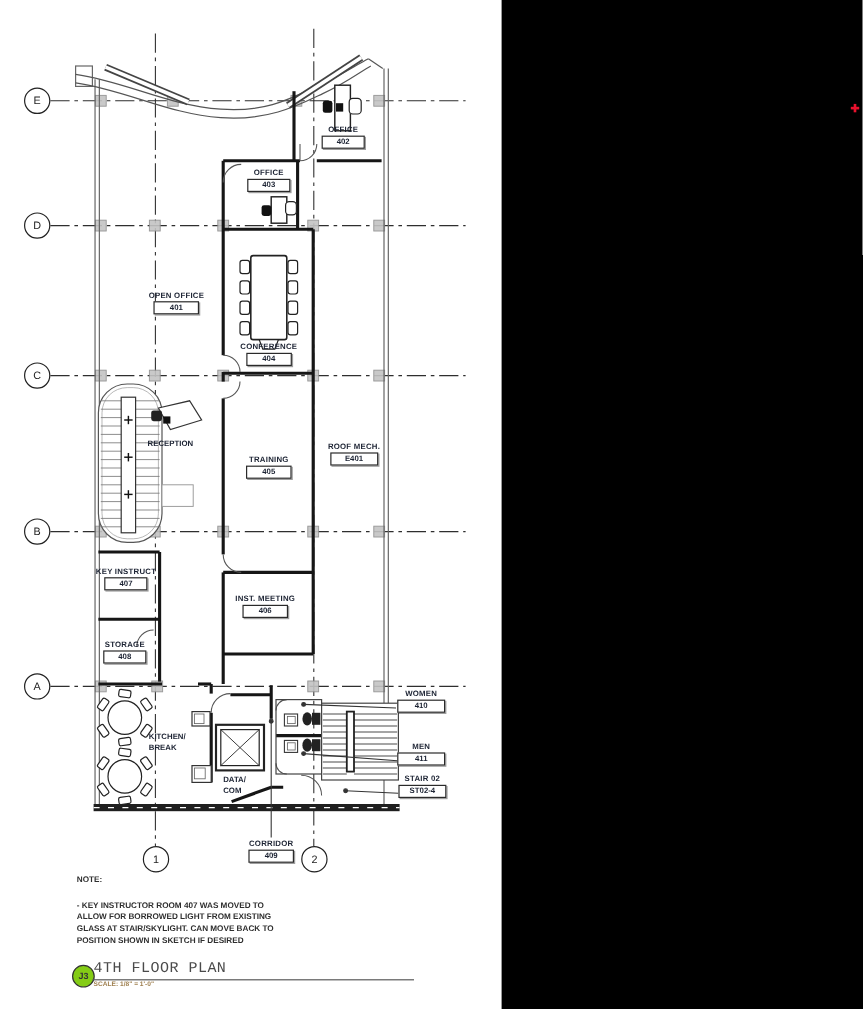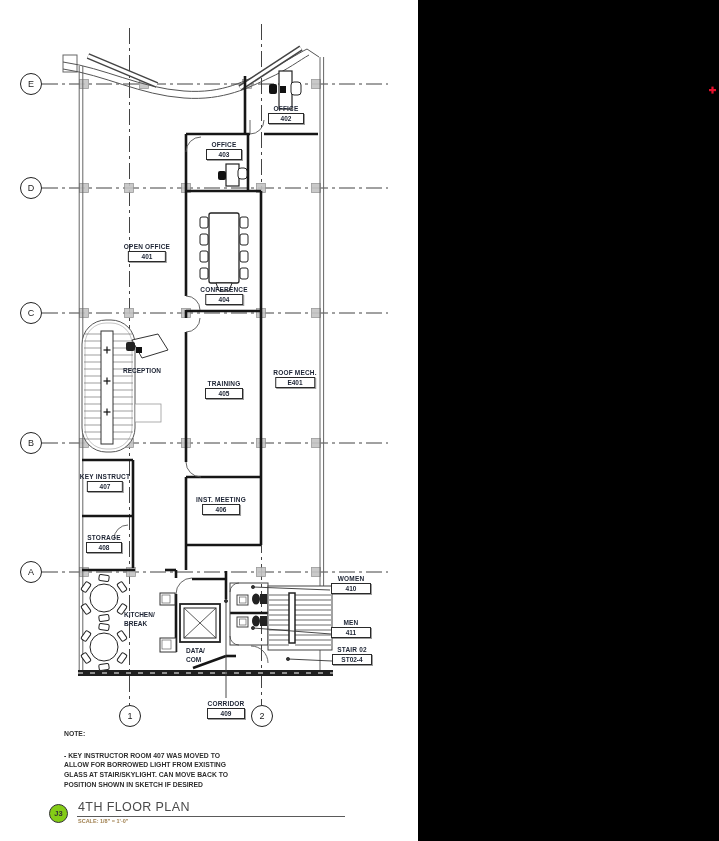--- a/index.html
+++ b/index.html
@@ -15,23 +15,23 @@
   
   .bubble{position:absolute;width:20px;height:20px;border:1.3px solid #222;border-radius:50%;background:#fff;
           font-size:9px;color:#222;display:flex;align-items:center;justify-content:center;
           transform:translate(-50%,-50%);z-index:5;}
   
   .note{position:absolute;left:64px;top:729px;z-index:5;color:#2e2e2e;font-weight:bold;font-size:6.8px;}
   .note .nline{line-height:9.7px;}
   .note .nhead{margin-bottom:12px;}
   
   .tblock{position:absolute;left:48px;top:797px;z-index:5;}
-  .tcirc{position:absolute;left:1px;top:7px;width:17px;height:17px;border:1.2px solid #333;border-radius:50%;
+  .tcirc{position:absolute;left:12px;top:7px;width:17px;height:17px;border:1.2px solid #333;border-radius:50%;
          background:#84cc16;font-size:7.5px;font-weight:bold;color:#333;display:flex;align-items:center;justify-content:center;}
-  .ttitle{position:absolute;left:30px;top:3px;font-size:12.5px;color:#4a4a4a;letter-spacing:.4px;white-space:nowrap;}
+  .ttitle{position:absolute;left:30px;top:3px;font-size:12.5px;color:#4a4a4a;letter-spacing:.4px;white-space:nowrap;font-family:Liberation Mono, monospace;}
   .tline{position:absolute;left:29px;top:19px;width:268px;height:0;border-top:1.6px solid #5a5a5a;}
   .tscale{position:absolute;left:30px;top:21px;font-size:5.5px;font-weight:bold;color:#a08050;white-space:nowrap;}
 </style>
 </head>
 <body>
 
 <div id="stage">
 
 <svg width="719" height="841" viewBox="0 0 719 841">
 

